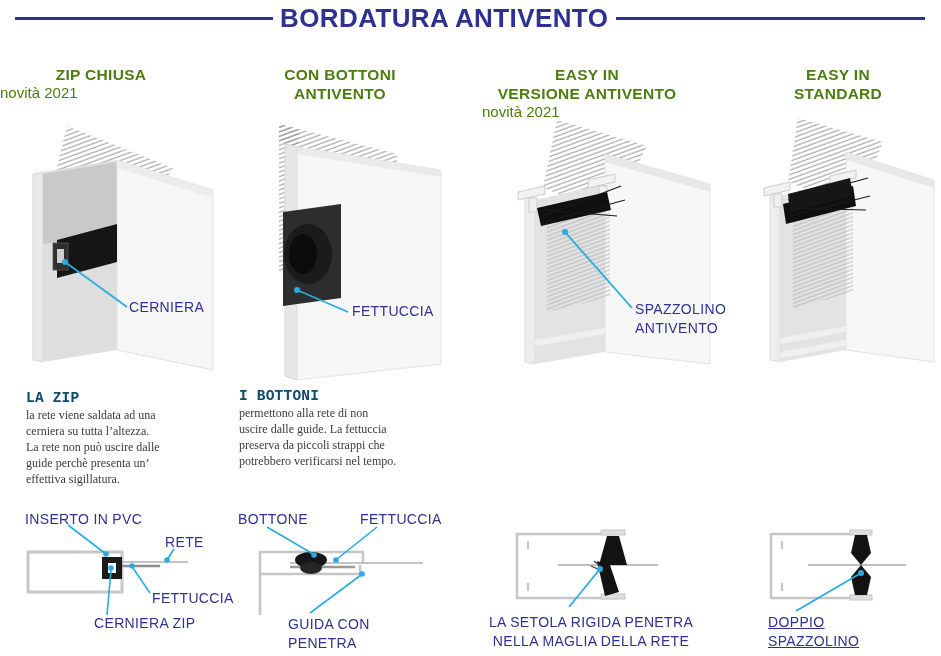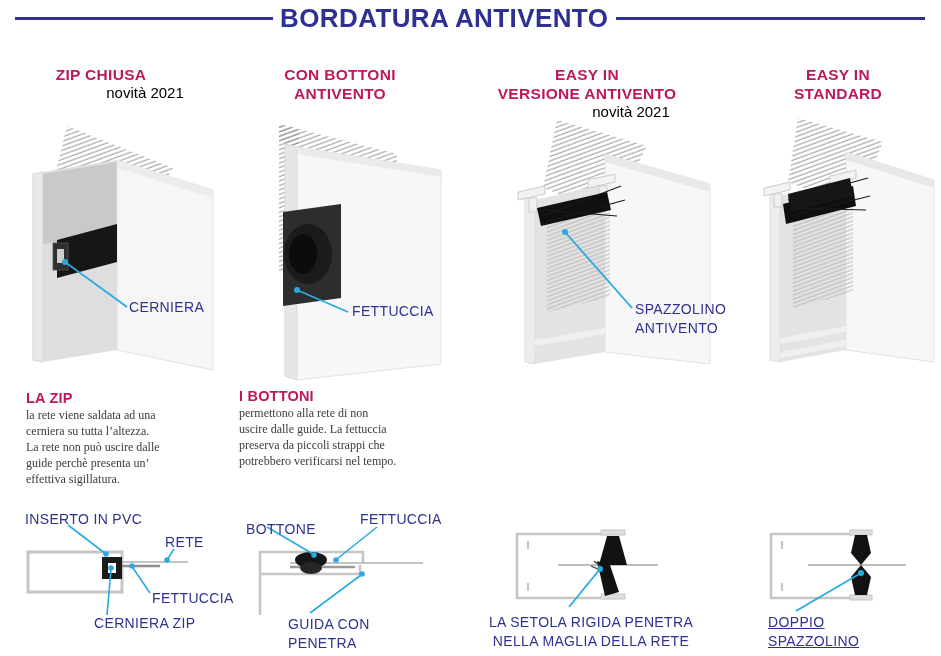--- a/index.html
+++ b/index.html
@@ -5,29 +5,29 @@
   html,body{margin:0;padding:0;background:#fff;}
   .page{position:relative;width:941px;height:656px;background:#ffffff;overflow:hidden;
         font-family:"Liberation Sans", sans-serif;}
   .abs{position:absolute;}
   
   .title-rule{position:absolute;top:17px;height:3px;background:#2e3192;}
   .page-title{position:absolute;top:3px;left:280px;width:325px;text-align:center;margin:0;
       font-size:26px;font-weight:bold;color:#2e3192;letter-spacing:.4px;white-space:nowrap;}
   
   .col-heading{position:absolute;text-align:center;font-size:15.5px;font-weight:bold;
-      color:#be185d;line-height:19px;letter-spacing:.3px;white-space:pre-line;}
-  .col-sub{position:absolute;text-align:center;font-size:15px;color:#000000;line-height:18px;padding-left:44px;}
+      color:#4d7c0f;line-height:19px;letter-spacing:.3px;white-space:pre-line;}
+  .col-sub{position:absolute;font-size:15px;color:#4d7c0f;line-height:18px;}
   
   .lbl{position:absolute;color:#2e3192;font-size:14px;letter-spacing:.35px;line-height:19px;
       white-space:pre-line;}
   .lbl.center{text-align:center;}
   
   .desc{position:absolute;color:#3b3b3b;}
-  .desc h3{margin:0 0 1px 0;font-size:14.5px;font-weight:bold;color:#be185d;letter-spacing:.2px;}
+  .desc h3{margin:0 0 1px 0;font-size:14.5px;font-weight:bold;color:#0c4a6e;letter-spacing:.2px;font-family:Liberation Mono, monospace;}
   .desc p{margin:0;font-size:12px;line-height:16px;white-space:pre-line;font-family:Liberation Serif, serif;}
   svg{display:block;}
 </style>
 </head>
 <body>
 
 <div class="page">
 
   <svg width="0" height="0" style="position:absolute">
     <defs>
@@ -132,21 +132,21 @@
         <line x1="55" y1="64" x2="120" y2="64" stroke="#9a9a9a" stroke-width="2.6"></line>
         <ellipse cx="76" cy="57" rx="16" ry="8" fill="#161616"></ellipse>
         <ellipse cx="76" cy="65" rx="11" ry="6" fill="#262626"></ellipse>
         <line x1="32" y1="24" x2="78" y2="51" stroke="#29abe2" stroke-width="1.6"></line>
         <line x1="142" y1="24" x2="102" y2="56" stroke="#29abe2" stroke-width="1.6"></line>
         <line x1="75" y1="110" x2="126" y2="72" stroke="#29abe2" stroke-width="1.6"></line>
         <circle cx="79" cy="52" r="2.8" fill="#29abe2"></circle>
         <circle cx="101" cy="57" r="2.8" fill="#29abe2"></circle>
         <circle cx="127" cy="71" r="2.8" fill="#29abe2"></circle>
       </svg>
-      <span class="lbl" style="left:11px;top:7px;margin-top:10px;">BOTTONE</span>
+      <span class="lbl" style="left:3px;top:7px;">BOTTONE</span>
       <span class="lbl" style="left:125px;top:7px;">FETTUCCIA</span>
       <span class="lbl" style="left:53px;top:112px;">GUIDA CON
 PENETRA</span>
     </div>
   </div>
 
   <div class="abs" style="left:470px;top:0;width:240px;height:656px;">
     <div class="col-heading" style="left:12px;top:65px;width:210px;">EASY IN
 VERSIONE ANTIVENTO</div>
     <div class="col-sub" style="left:12px;top:103px;width:210px;">novità 2021</div>

